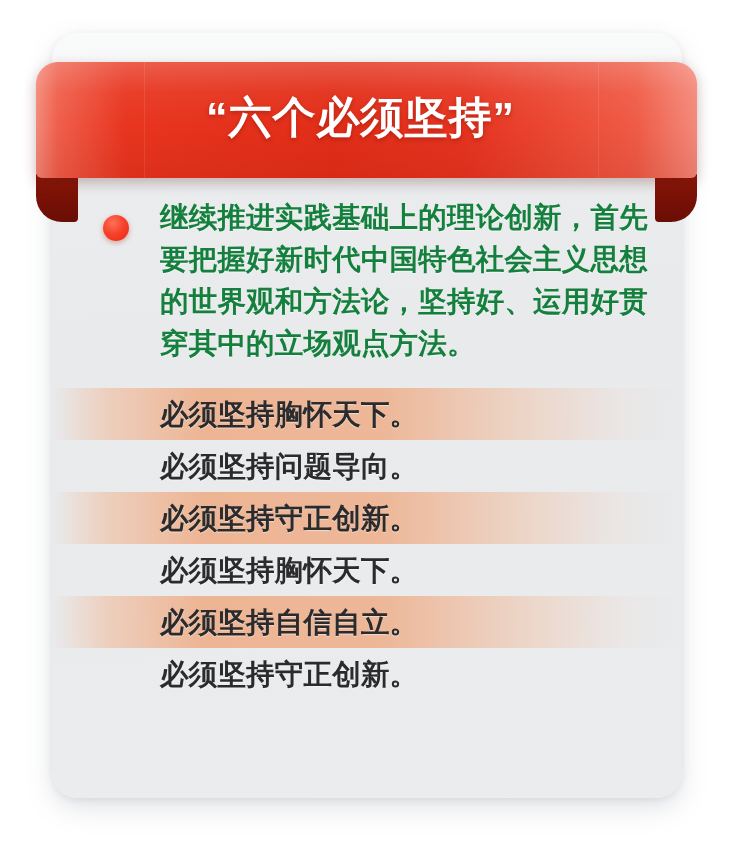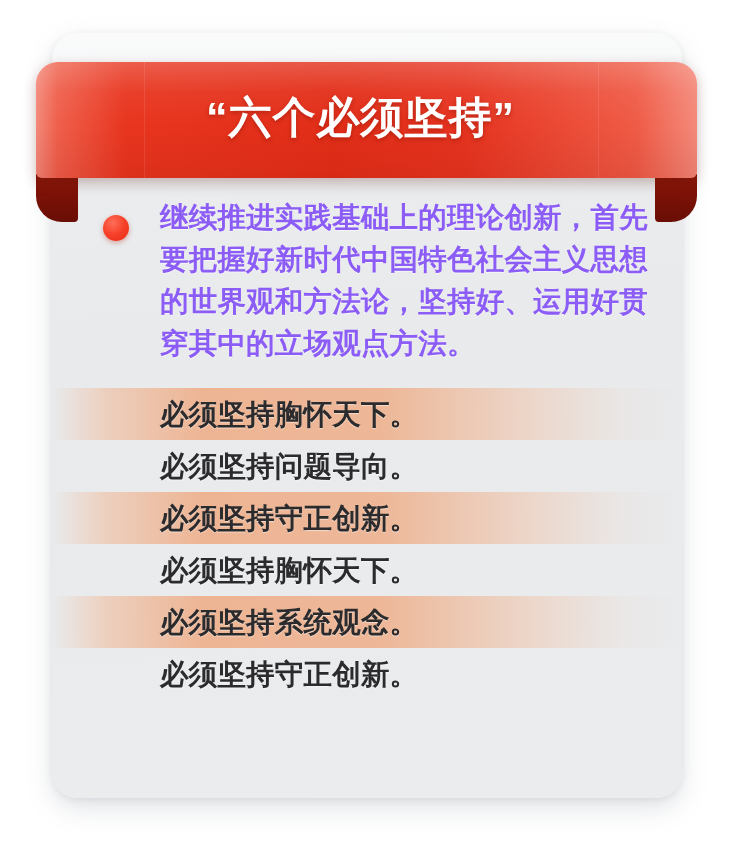--- a/index.html
+++ b/index.html
@@ -156,21 +156,21 @@
     width: 26px;
     height: 26px;
     border-radius: 50%;
     background: radial-gradient(circle at 38% 30%, #ff6f59 0%, #f6412a 48%, #e82a14 100%);
     box-shadow: 0 2px 5px rgba(180, 40, 20, 0.35);
     flex: none;
   }
 
   .lead-text {
     margin-left: 60px;
-    color: #8b5cf6;
+    color: #15803d;
     font-size: 28.5px;
     font-weight: bold;
     line-height: 42px;
     letter-spacing: 0.2px;
     text-shadow: 0 1px 1px rgba(255,255,255,0.55);
   }
 
   
   .items {
     margin-top: 24px;
@@ -254,21 +254,21 @@
         <span class="item-band"></span>
         <span class="item-label">必须坚持守正创新。</span>
       </div>
 
       <div class="item">
         <span class="item-label">必须坚持胸怀天下。</span>
       </div>
 
       <div class="item">
         <span class="item-band"></span>
-        <span class="item-label">必须坚持系统观念。</span>
+        <span class="item-label">必须坚持自信自立。</span>
       </div>
 
       <div class="item">
         <span class="item-label">必须坚持守正创新。</span>
       </div>
 
     </div>
   </div>
 </div>
 

